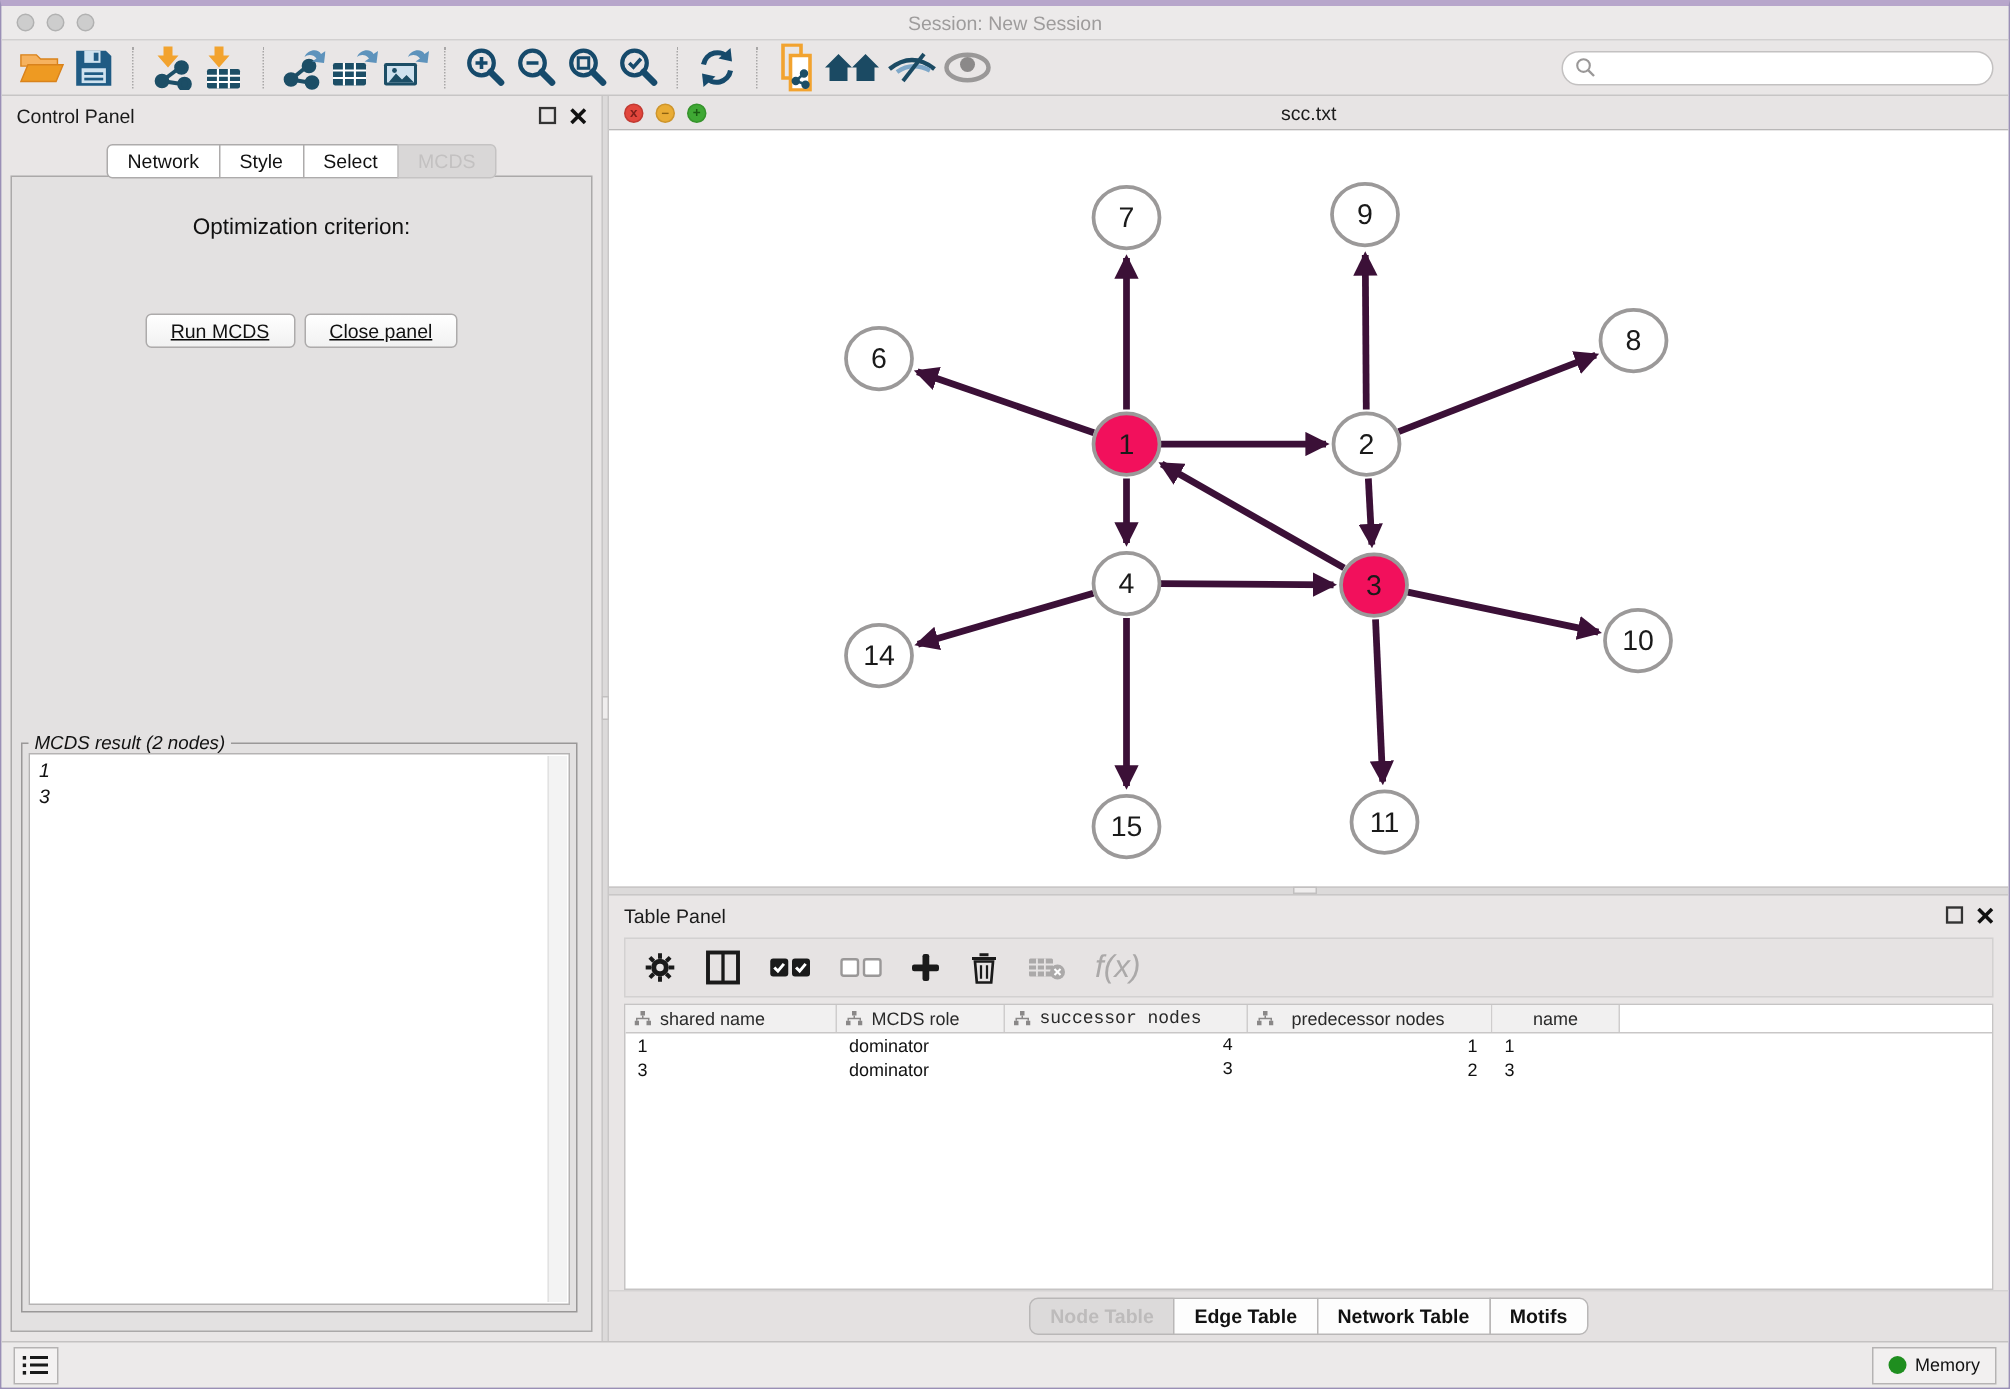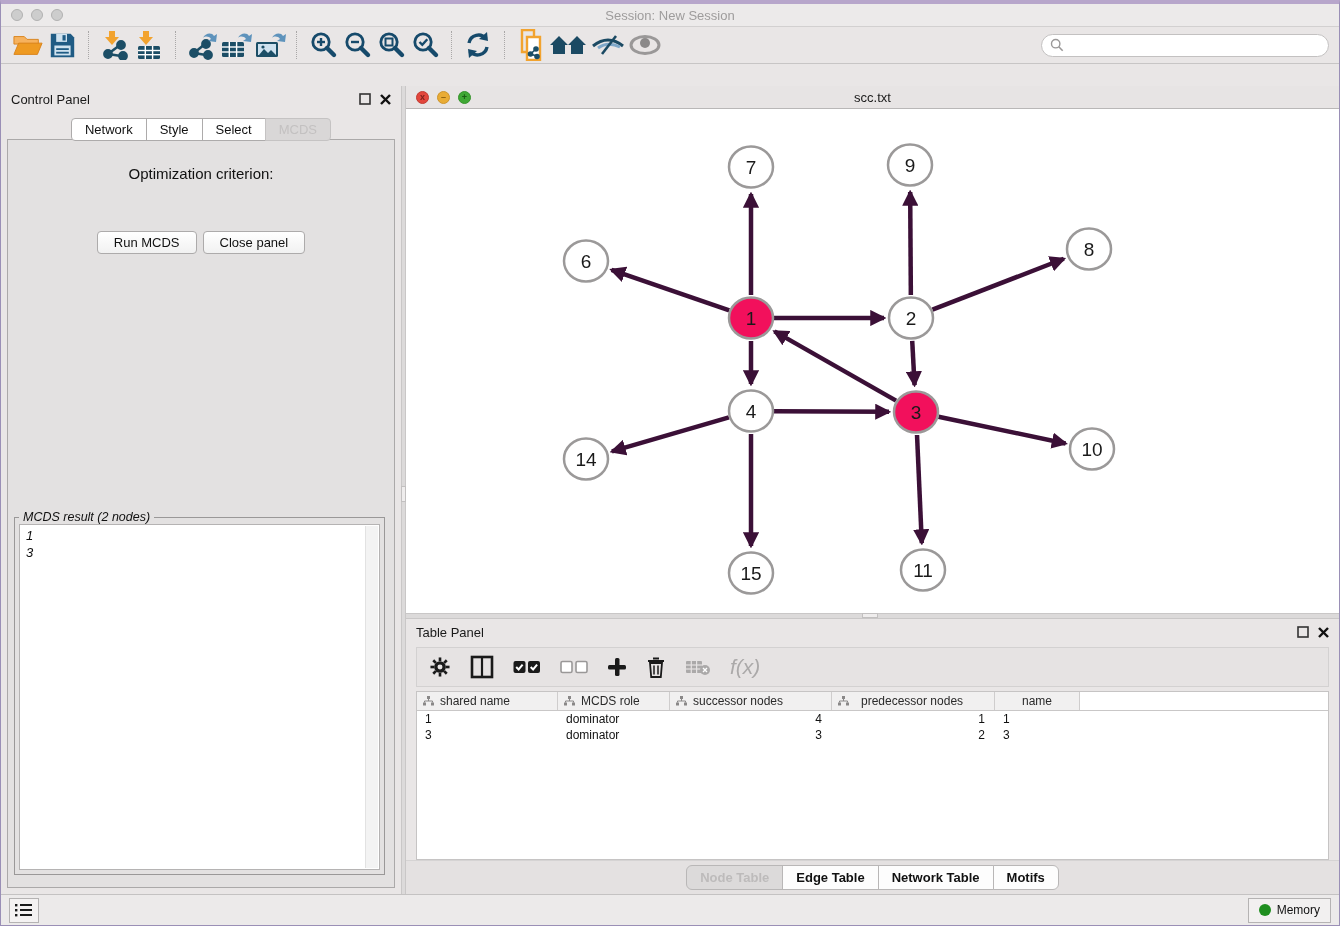--- a/index.html
+++ b/index.html
@@ -17,42 +17,42 @@
   .titlebar .title { position:absolute; left:0; right:0; text-align:center; color:#9E9C9C; font-size:13px; }
   
   .toolbar { height:37px; background:#E9E6E6; border-bottom:1px solid #C7C5C5;
     display:flex; align-items:center; padding:0 10px; flex:0 0 auto; }
   .tbtn { width:34px; height:30px; display:flex; align-items:center; justify-content:center; flex:0 0 auto; }
   .tsep { width:1px; height:28px; border-left:1px dotted #A9A7A7; margin:0 9px; flex:0 0 auto; }
   .searchbox { margin-left:auto; width:288px; height:23px; background:#FFFFFF; border:1px solid #C3C1C1;
     border-radius:12px; display:flex; align-items:center; padding:0 8px; }
   .searchbox input { border:none; outline:none; flex:1; font-size:12px; margin-left:5px; background:transparent; }
   
-  .main { flex:1 1 auto; display:flex; min-height:0;margin-top:22px; }
+  .main { flex:1 1 auto; display:flex; min-height:0; }
   
   .cpanel { width:400px; flex:0 0 auto; position:relative; background:#E9E6E6; }
   .panel-head { height:26px; display:flex; align-items:center; padding:0 10px; }
   .panel-head .ptitle { font-size:13px; color:#1A1A1A; }
   .panel-head .picons { margin-left:auto; display:flex; gap:9px; align-items:center; }
   .cp-tabs { position:absolute; top:32px; left:0; right:0; display:flex; justify-content:center; z-index:2; }
   .ctab { font-size:13px; color:#111; background:#FFFFFF; border:1px solid #ADABAB; padding:3px 13px;
     margin-left:-1px; position:relative; }
   .ctab.first { border-radius:4px 0 0 4px; margin-left:0; }
   .ctab.last  { border-radius:0 4px 4px 0; }
   .ctab.disabled { background:#D9D7D7; color:#C3C1C1; border-color:#C5C3C3; }
   .cp-content { position:absolute; top:53px; left:6px; right:6px; bottom:6px;
     border:1px solid #ABA9A9; background:#E3E1E1; }
   .opt-label { margin-top:25px; text-align:center; font-size:15px; color:#111; }
   .dropdown { position:absolute; left:38px; right:38px; top:58px; height:23px; background:#FFFFFF;
     border:1px solid #ACAAAA; border-radius:4px; display:flex; align-items:center; padding:0 10px; font-size:13px; color:#111; }
   .dd-stepper { margin-left:auto; display:flex; flex-direction:column; gap:2px; align-items:center; }
   .dd-stepper i { display:block; width:0; height:0; border-left:4px solid transparent; border-right:4px solid transparent; }
   .dd-up   { border-bottom:5px solid #555; }
   .dd-down { border-top:5px solid #555; }
-  .btnrow { position:absolute; top:91px; left:0; right:0; display:flex; justify-content:center; gap:6px; }
+  .btnrow { position:absolute; top:91px; left:0; right:0; display:flex; justify-content:center; gap:6px;text-decoration:underline; }
   .pushbtn { height:23px; padding:0 16px; font-size:13px; color:#111; background:linear-gradient(#FFFFFF,#F1F1F1);
     border:1px solid #ADABAB; border-radius:4px; display:flex; align-items:center; }
   .fieldset { position:absolute; left:6px; right:9px; top:377px; bottom:12px; border:1px solid #9A9898;font-style:italic; }
   .fieldset .legend { position:absolute; top:-8px; left:4px; background:#E3E1E1; padding:0 4px; font-size:12.5px; color:#111; }
   .result-area { position:absolute; inset:6px 4px 4px 4px; background:#FFFFFF; border:1px solid #B5B3B3; }
   .result-text { position:absolute; inset:2px 16px 2px 6px; font-size:13px; line-height:17px; color:#111;
     white-space:pre; overflow:hidden; }
   .result-scroll { position:absolute; top:1px; bottom:1px; right:1px; width:13px; background:#F3F3F3; border-left:1px solid #E2E2E2; }
   
   .vsplit { width:5px; flex:0 0 auto; background:#DCDADA; border-left:1px solid #C9C7C7; border-right:1px solid #C9C7C7; position:relative; }
@@ -78,21 +78,21 @@
   .fx { font-family:Liberation Sans, sans-serif; font-style:italic; font-size:21px; color:#ABA9A9; }
   .tablebox { margin:0 10px; flex:1 1 auto; background:#FFFFFF; border:1px solid #C6C4C4; overflow:hidden; position:relative; }
   .thead { display:flex; height:19px; border-bottom:1px solid #C9C7C7; }
   .th { background:#F1F0F0; border-right:1px solid #CFCDCD; display:flex; align-items:center; padding:0 6px;
     font-size:12px; color:#2A2A2A; gap:6px; }
   .th .thlabel { white-space:nowrap; }
   .th.center { justify-content:center; }
   .trow { display:flex; height:16px; font-size:12px; color:#111; }
   .td { padding:0 8px; display:flex; align-items:center; white-space:nowrap; }
   .td.r { justify-content:flex-end; padding-right:10px; }
-  .c0{width:141px;} .c1{width:112px;} .c2{width:162px;} .c3{width:163px;gap:12px;} .c4{width:85px;}
+  .c0{width:141px;} .c1{width:112px;} .c2{width:162px;font-family:Liberation Mono, monospace;} .c3{width:163px;gap:12px;} .c4{width:85px;}
   .tp-footer { height:34px; flex:0 0 auto; background:#E4E1E1; border-top:1px solid #D5D3D3;
     display:flex; align-items:center; justify-content:center; }
   .ttab { font-size:13px; font-weight:bold; color:#111; background:#FDFDFD; border:1px solid #B9B7B7;
     padding:4px 13px; margin-left:-1px; }
   .ttab.first { border-radius:6px 0 0 6px; margin-left:0; }
   .ttab.last  { border-radius:0 6px 6px 0; }
   .ttab.selected { background:#DCDADA; color:#BDBBBB; }
   
   .statusbar { height:31px; flex:0 0 auto; background:#ECEAEA; border-top:1px solid #C4C2C2;
     display:flex; align-items:center; padding:0 8px; }

